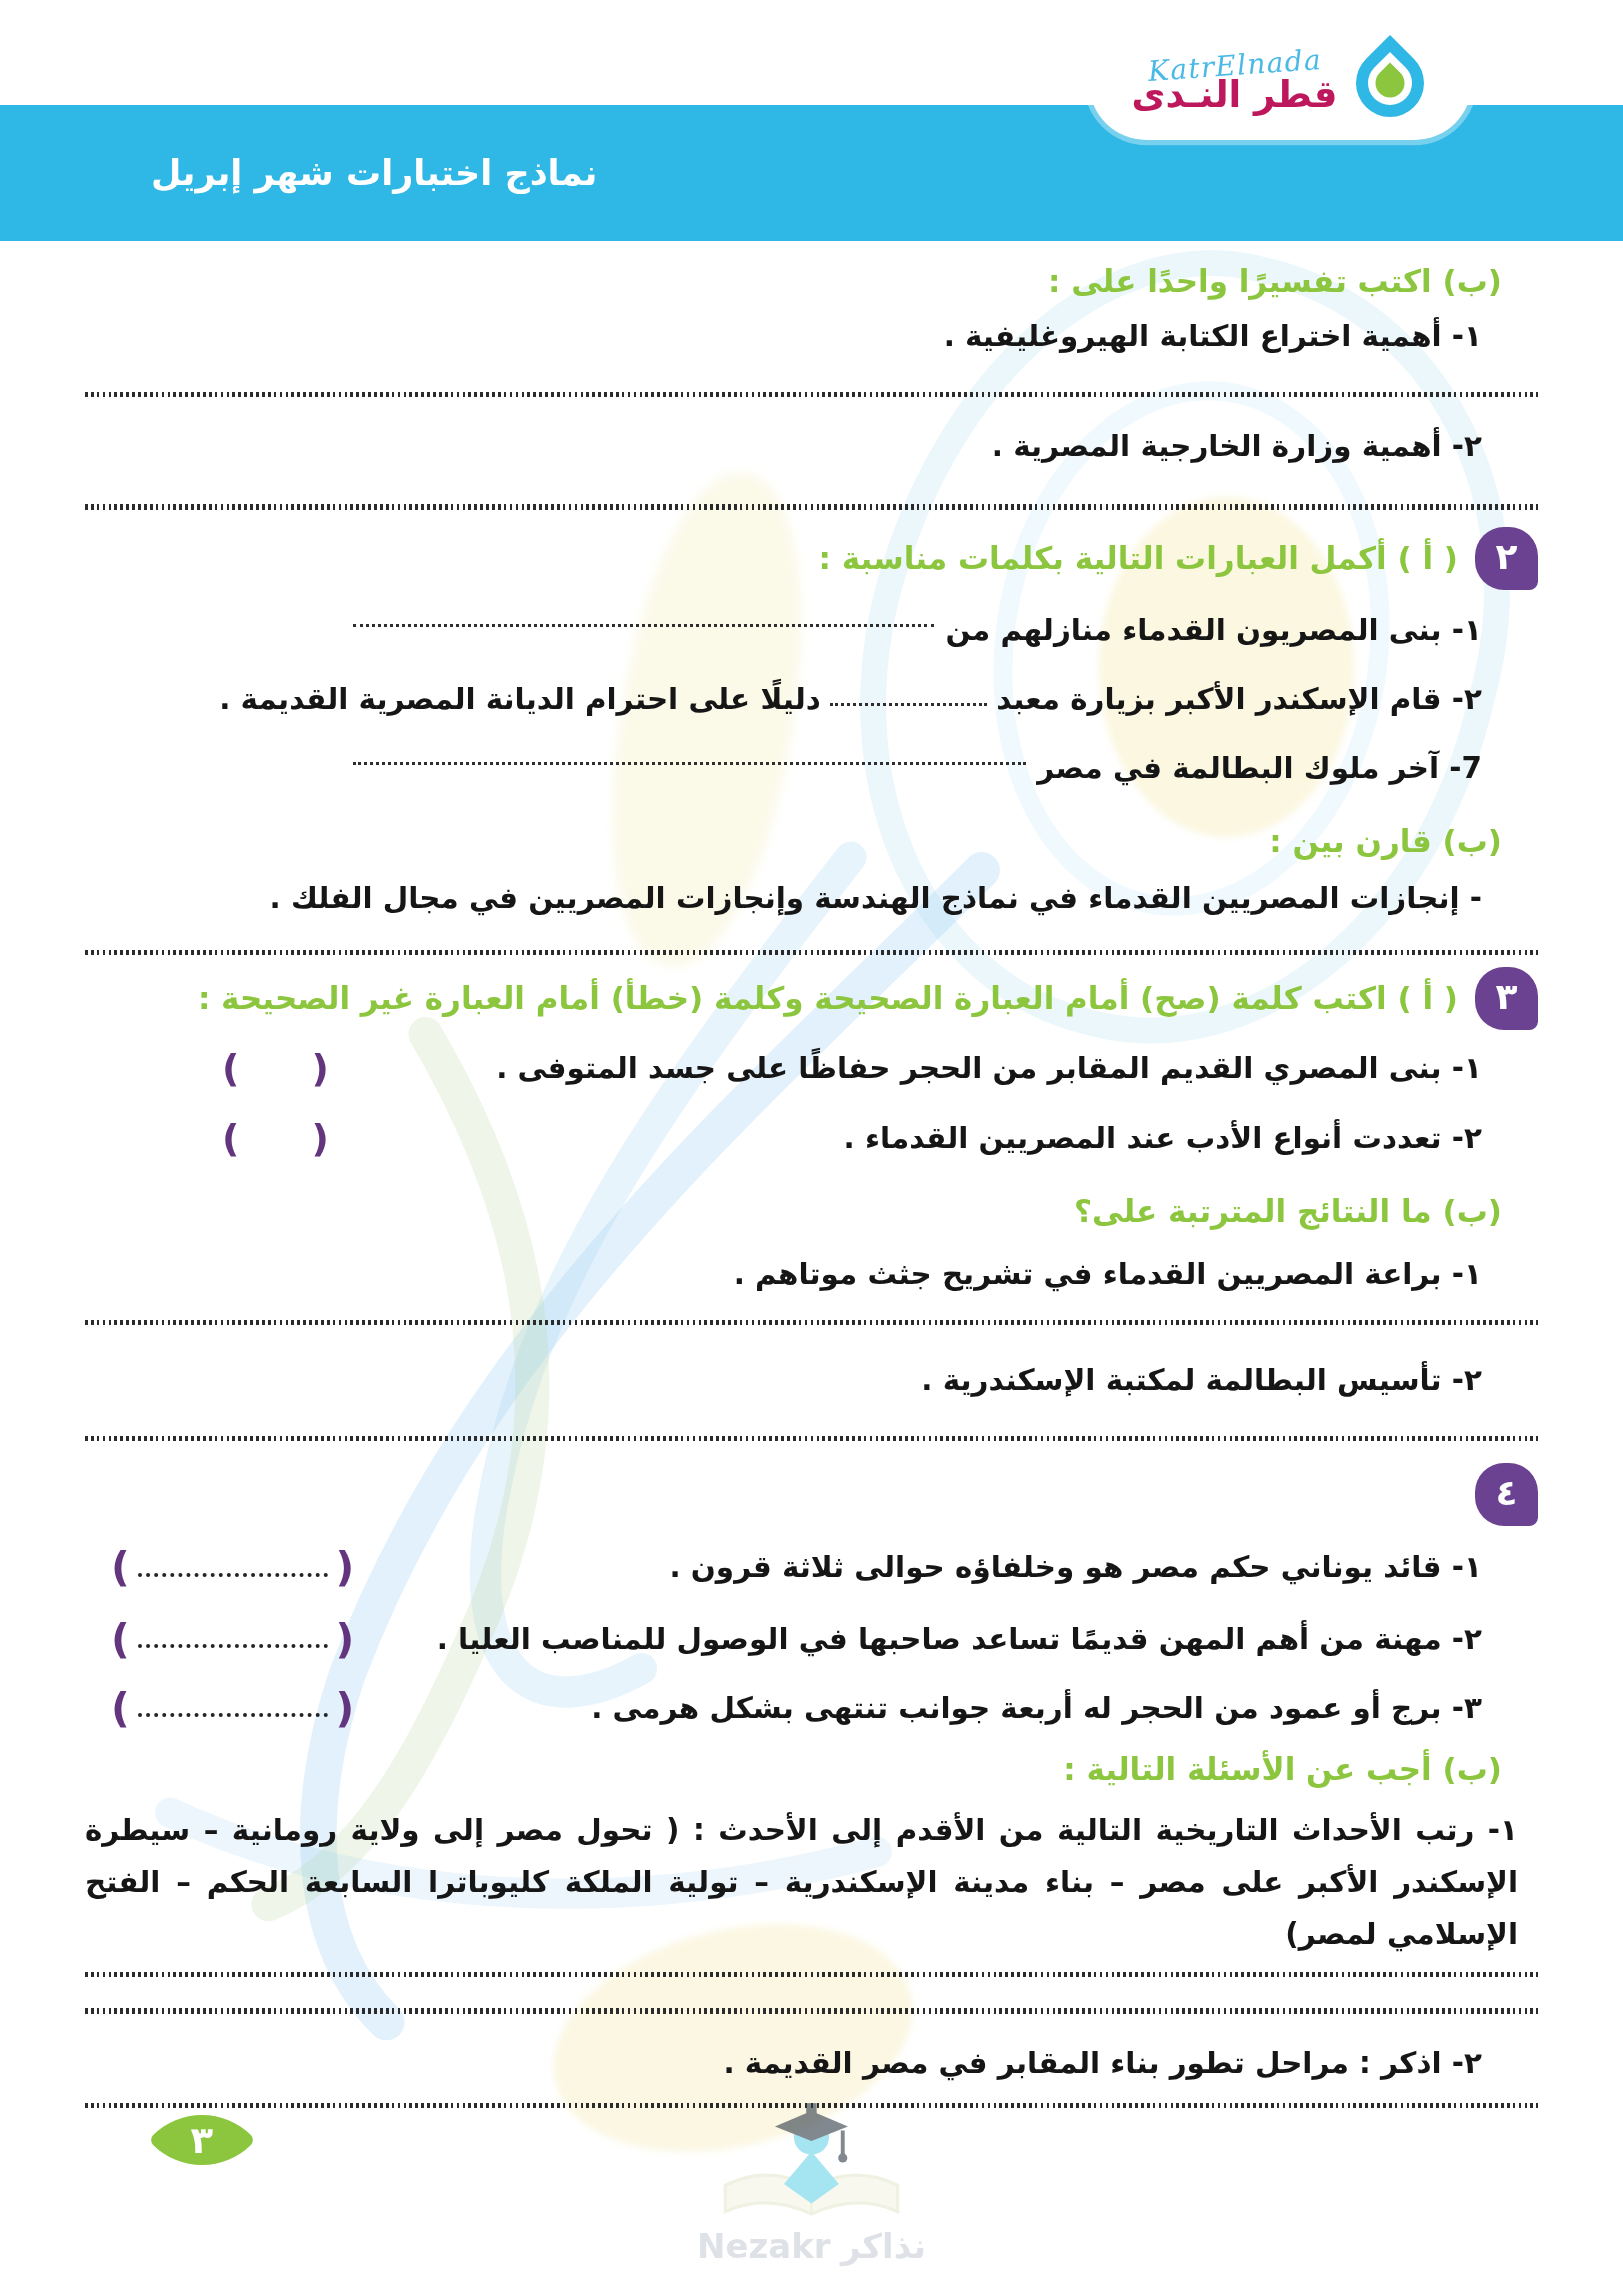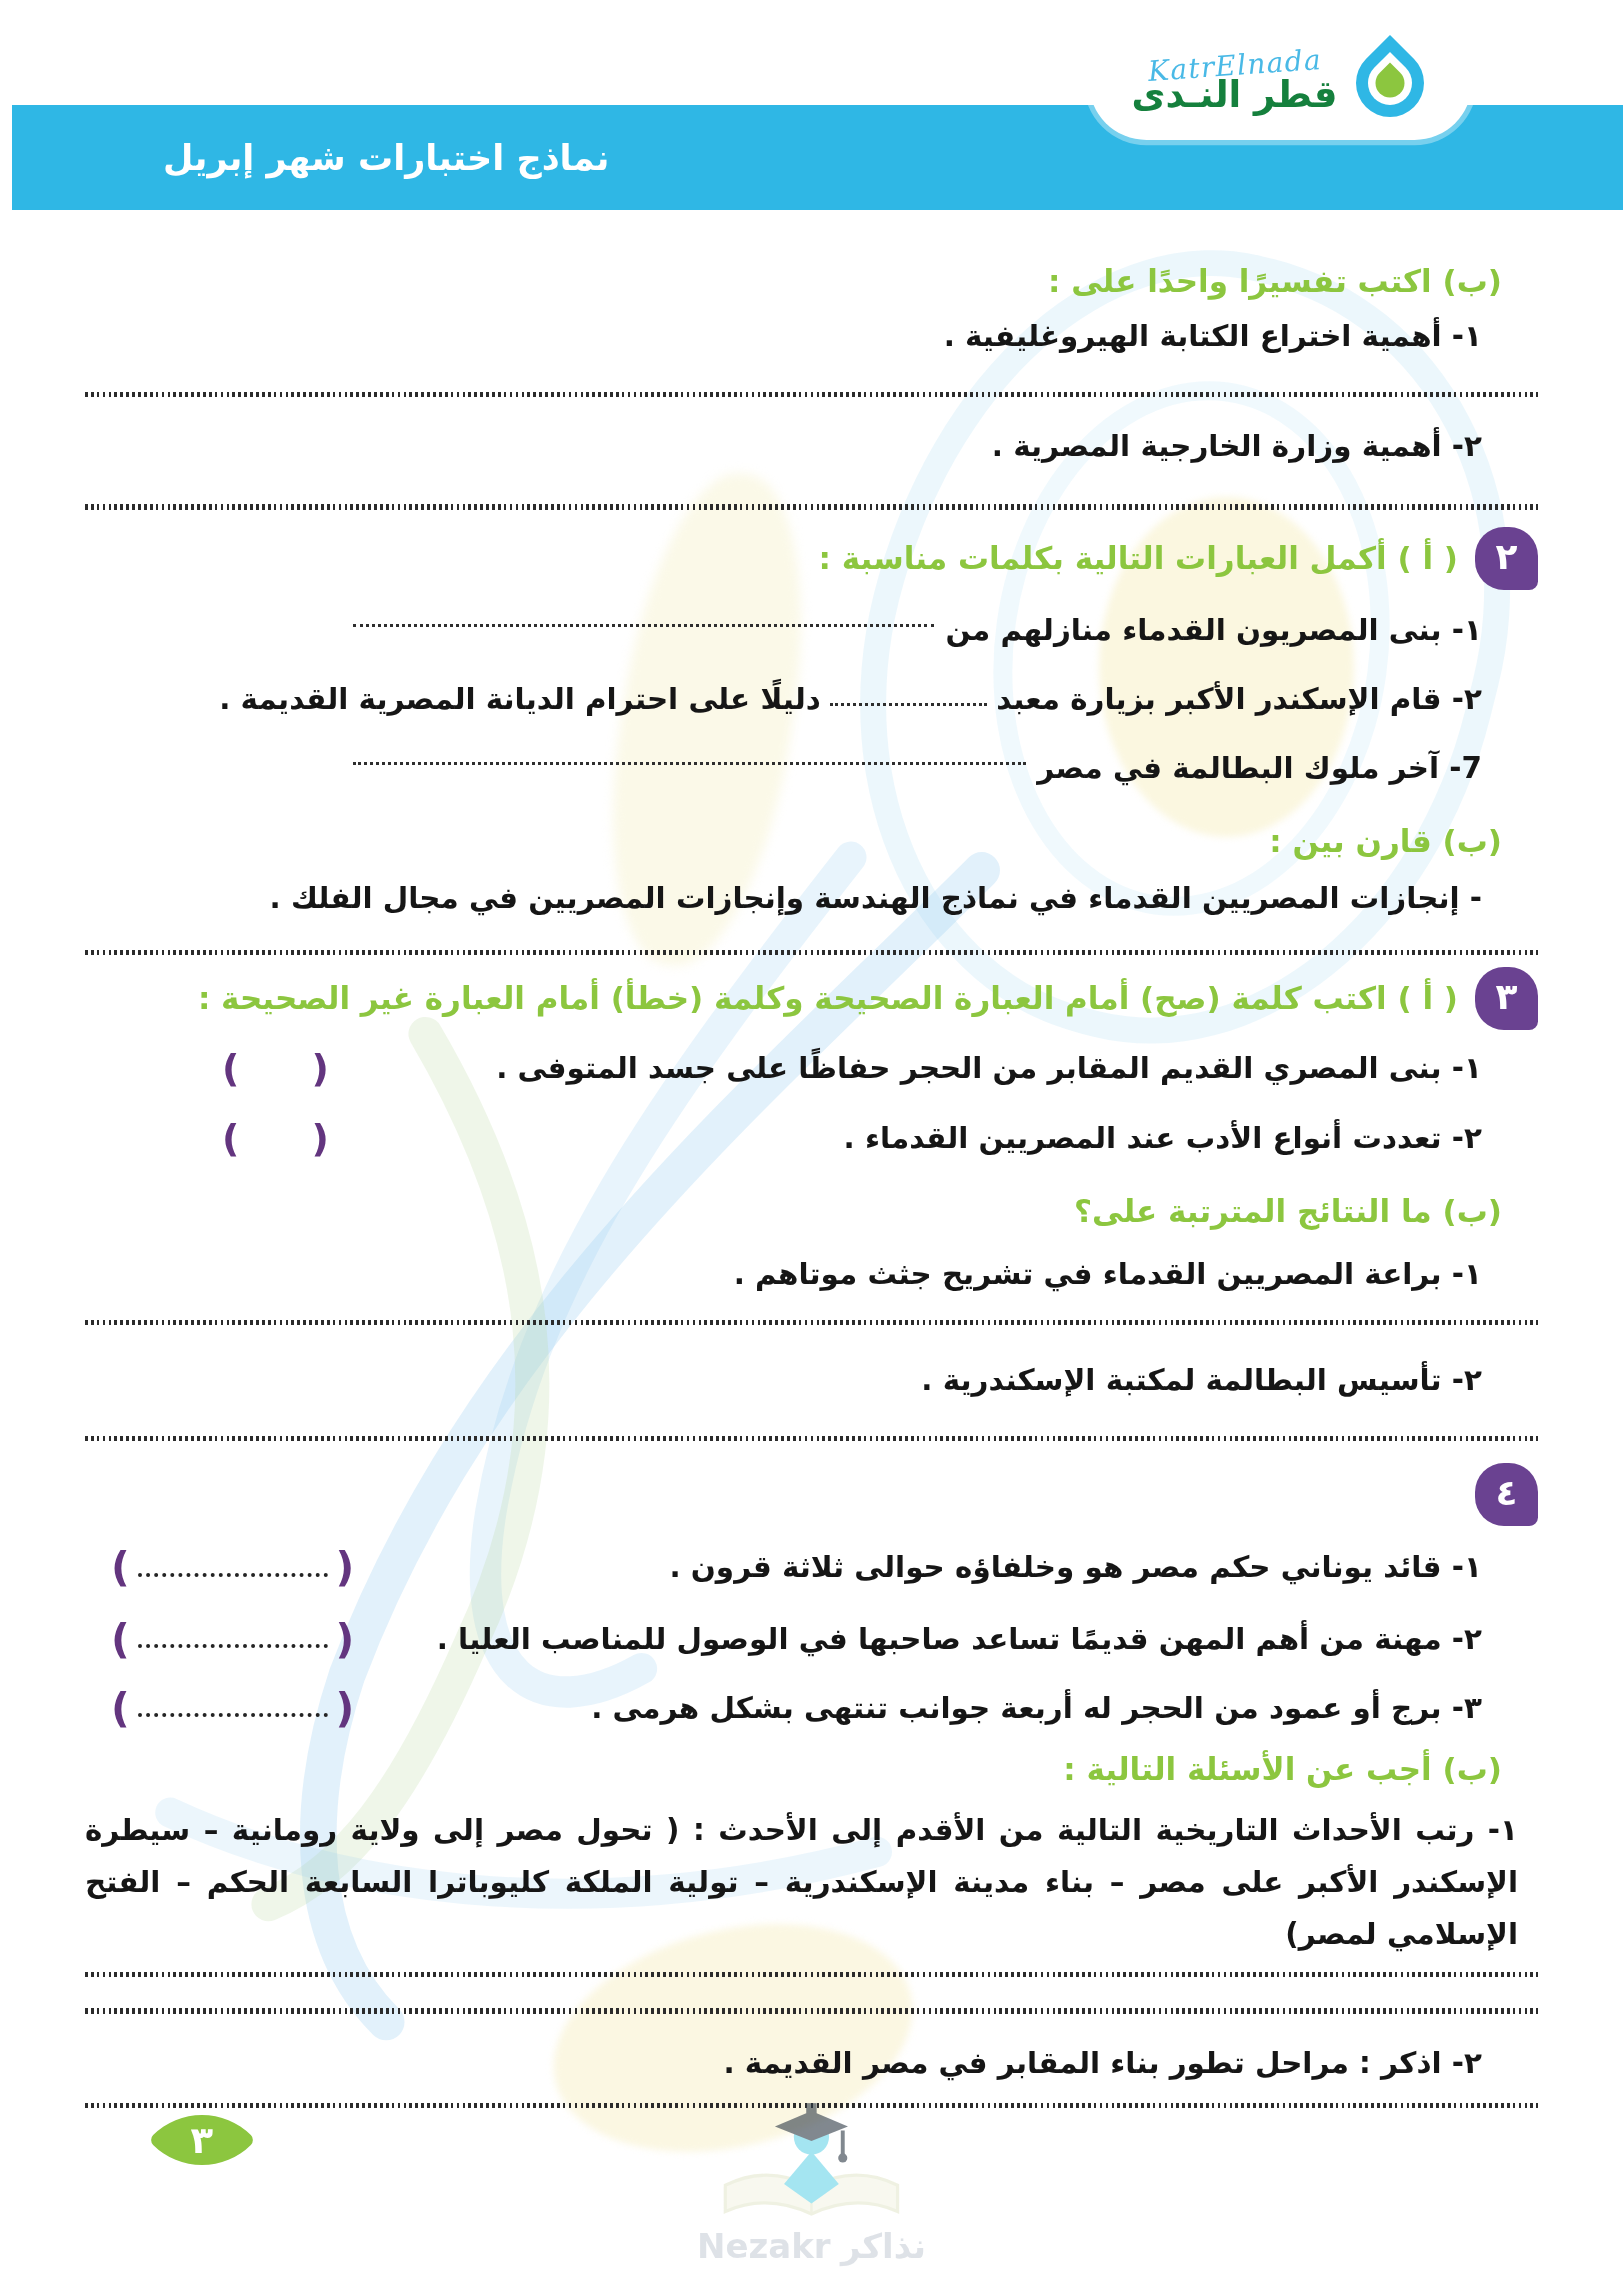--- a/index.html
+++ b/index.html
@@ -20,32 +20,32 @@
     border:19.6px solid rgba(137,206,238,0.13); border-radius:50%; transform:rotate(8deg); }
   .wm-yellow1 { left:1099px; top:497px; width:255px; height:340px;
     background:rgba(247,240,198,0.55); border-radius:50%; filter:blur(3.9px); }
   .wm-yellow2 { left:550px; top:1930px; width:366px; height:216px;
     background:rgba(247,240,198,0.50); border-radius:50%; filter:blur(3.9px); transform:rotate(-14deg); }
   .wm-yellow3 { left:622px; top:471px; width:170px; height:497px;
     background:rgba(246,240,200,0.42); border-radius:48%; filter:blur(5.2px); transform:rotate(9deg); }
   .wm-script { left:72px; top:818px; }
 
   
-  .topbar { position:absolute; top:105px; left:12px; right:0; height:105px;
+  .topbar { position:absolute; top:105px; left:0; right:0; height:136px;
     background:#2FB7E5; z-index:2; }
   .topbar-title { position:absolute; top:50%; transform:translateY(-50%);
     left:151px; color:#ffffff; font-size:35px; font-weight:700; direction:rtl; }
   .logo-box { position:absolute; top:25px; right:151px; width:383px; height:115px;
     background:#ffffff; border-radius:58px; z-index:3;
     display:flex; flex-direction:row; align-items:center; justify-content:center;
     gap:13px; direction:ltr; box-shadow:0 0 0 5.2px rgba(255,255,255,0.35); }
   .logo-texts { display:flex; flex-direction:column; align-items:center; line-height:1; }
   .logo-latin { font-family:"DejaVu Serif", serif; font-style:italic;
     color:#49b9e6; font-size:28px; letter-spacing:1.3px; transform:rotate(-4deg); }
-  .logo-arabic { color:#15803d; font-size:37px; font-weight:700; margin-top:-3.9px; }
+  .logo-arabic { color:#be185d; font-size:37px; font-weight:700; margin-top:-3.9px; }
   .logo-drop { position:relative; width:79px; height:85px; flex:0 0 auto; }
   .drop { position:absolute; left:50%; top:50%; transform:translate(-50%,-50%) rotate(45deg);
     border-radius:0 50% 50% 50%; }
   .drop.d1 { width:68px; height:68px; background:#2FB7E5; }
   .drop.d2 { width:44px;  height:44px;  background:#ffffff; }
   .drop.d3 { width:29px;  height:29px;  background:#8CC63F; }
 
   
   .content { position:absolute; top:260px; left:85px; right:85px; z-index:1;
     direction:rtl; text-align:right; color:#161616; }

